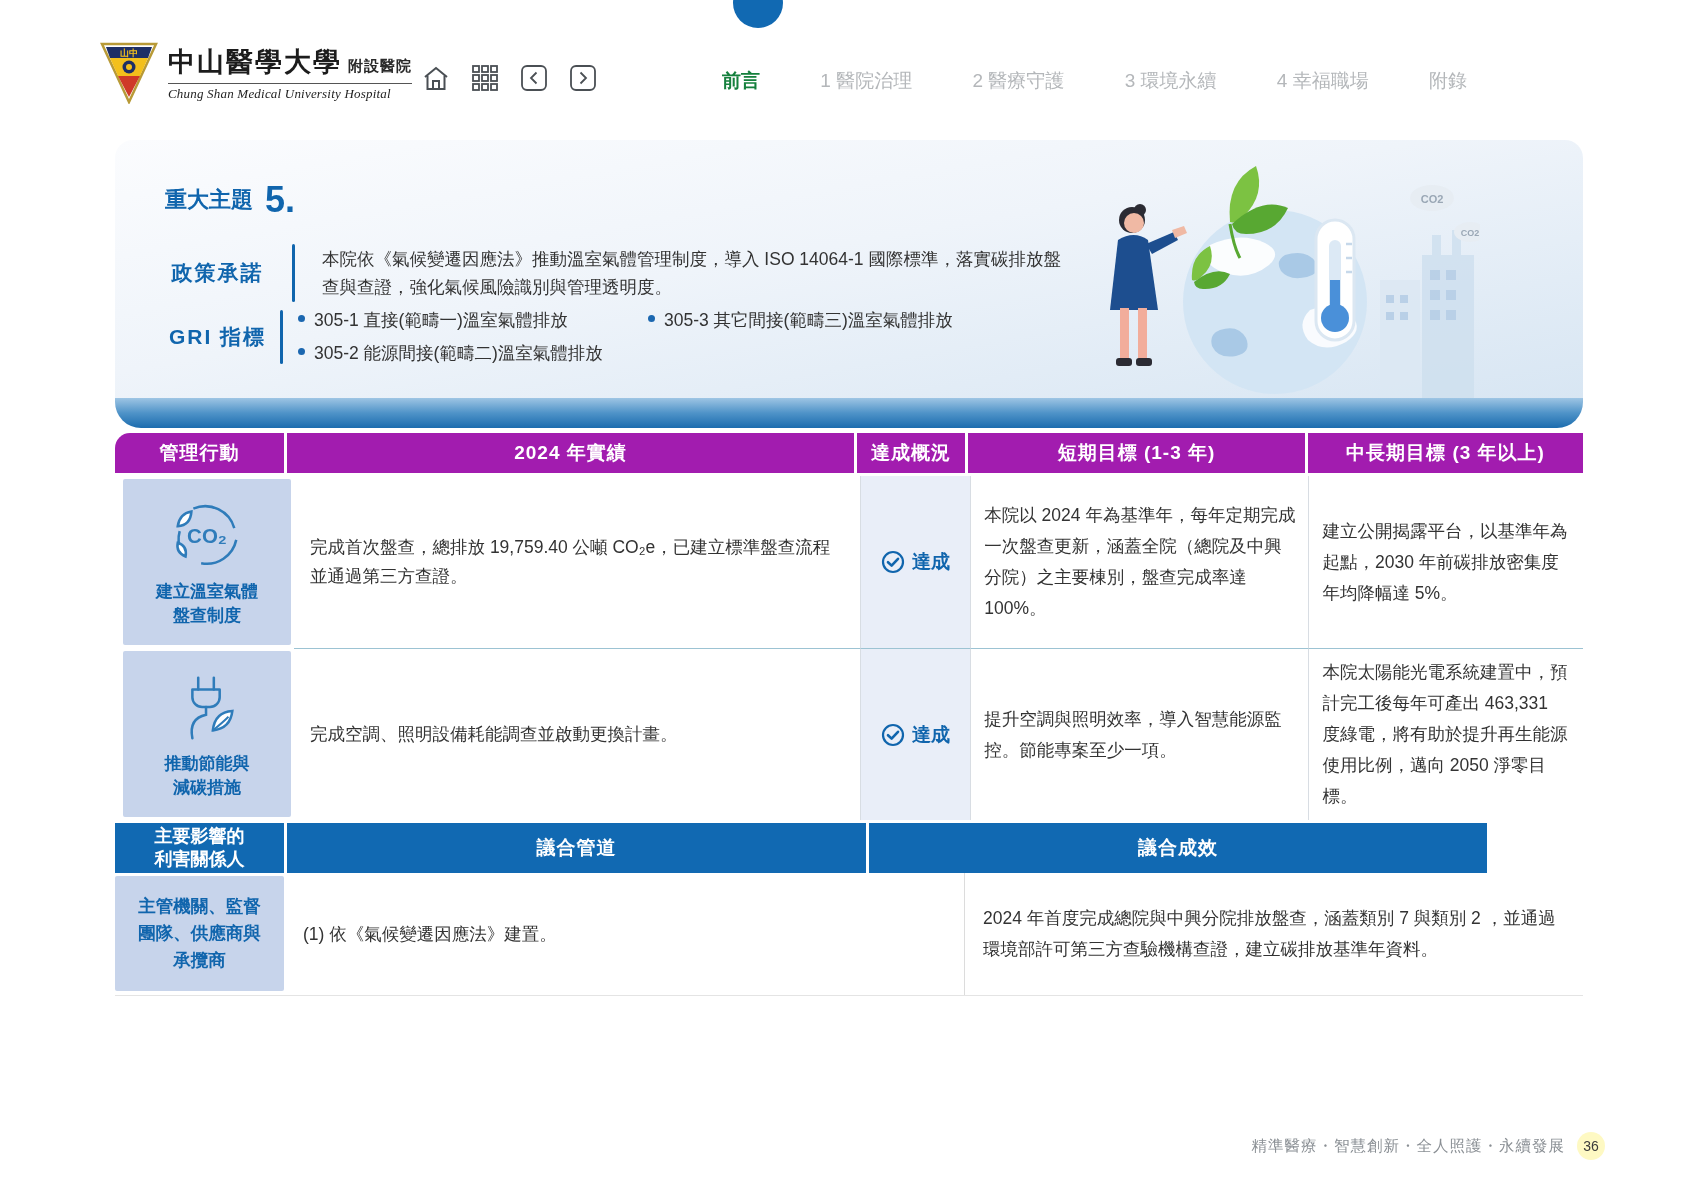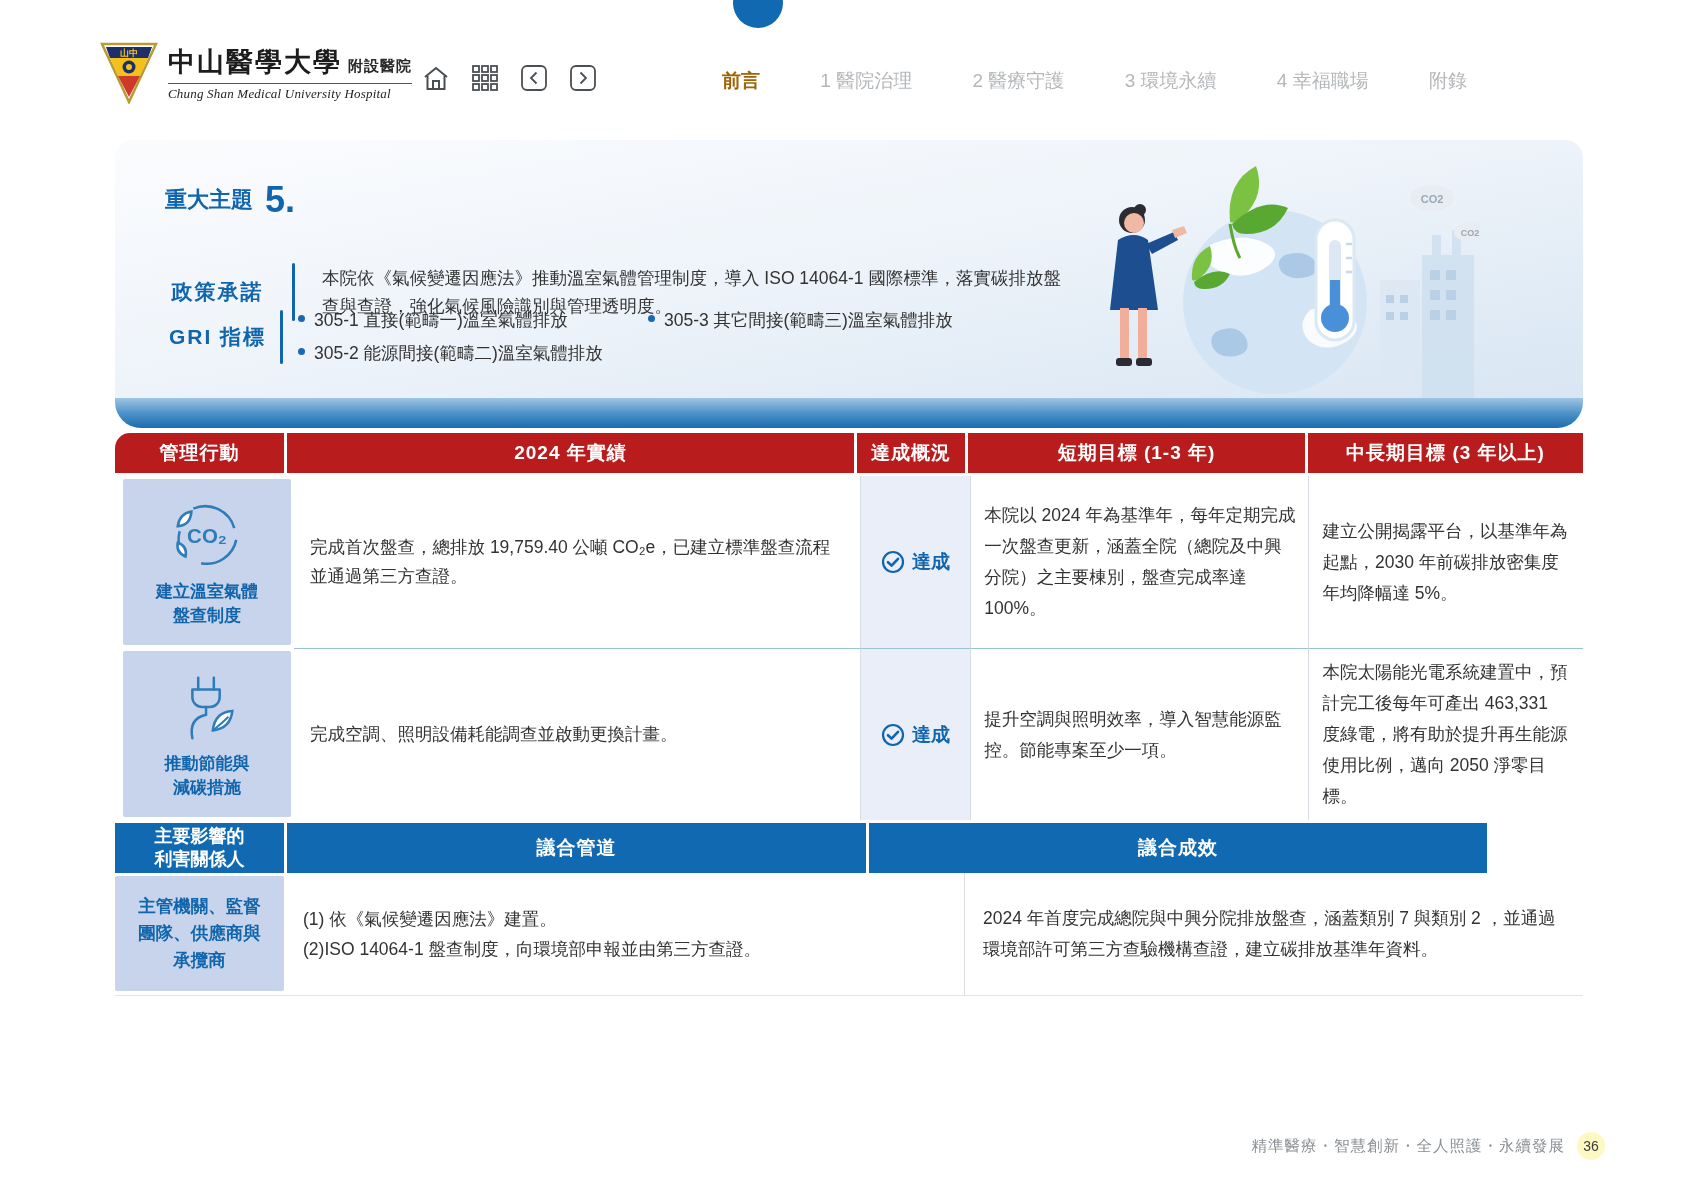--- a/index.html
+++ b/index.html
@@ -15,44 +15,44 @@
   .logo-wrap{left:100px;top:42px;display:flex;align-items:center;gap:10px;}
   .logo-text .zh{font-family:"Liberation Serif","DejaVu Serif",serif;font-weight:bold;color:#1c1c1c;
     font-size:27px;letter-spacing:2px;display:flex;align-items:baseline;gap:6px;}
   .logo-text .zh .suffix{font-size:15px;letter-spacing:1px;color:#2a2a2a;}
   .logo-text .en{font-family:"Liberation Serif","DejaVu Serif",serif;font-style:italic;font-size:13px;
     color:#222;border-top:1.5px solid #555;margin-top:3px;padding-top:2px;letter-spacing:.2px;}
   .toolbar{left:420px;top:62px;display:flex;align-items:center;gap:17px;}
   .tool-btn{width:32px;height:32px;display:flex;align-items:center;justify-content:center;cursor:pointer;}
   .nav{left:722px;top:68px;width:745px;display:flex;justify-content:space-between;align-items:center;}
   .nav-item{font-size:19px;color:#b4b7ba;cursor:pointer;white-space:nowrap;}
-  .nav-item.active{color:#a16207;font-weight:bold;}
+  .nav-item.active{color:#15803d;font-weight:bold;}
   
   .hero{left:115px;top:140px;width:1468px;height:258px;border-radius:18px 18px 0 0;
     background:linear-gradient(170deg,#fbfcfe 0%,#eff4fa 45%,#d8e6f3 100%);}
   .ribbon{left:115px;top:398px;width:1468px;height:30px;border-radius:0 0 26px 26px;
     background:linear-gradient(180deg,#9ec5e4 0%,#4f93c8 50%,#1b6cae 100%);}
   .topic-row{left:50px;top:42px;display:flex;align-items:center;gap:12px;}
   .topic-label{font-size:22px;font-weight:bold;color:#1065ad;}
   .topic-number{font-size:36px;font-weight:bold;color:#1065ad;line-height:1;}
   .topic-pill{border:2.5px solid #1065ad;border-radius:20px;padding:4px 42px;background:transparent;
     font-size:20px;font-weight:bold;color:#1065ad;letter-spacing:2px;}
   .sec-label{font-size:21px;font-weight:bold;color:#1065ad;letter-spacing:2px;width:125px;text-align:center;}
   .vline{width:3px;background:#1065ad;border-radius:2px;}
-  .policy-row{left:40px;top:123px;display:flex;align-items:center;gap:12px;}
+  .policy-row{left:40px;top:104px;display:flex;align-items:center;gap:12px;}
   .policy-text{font-size:17.5px;line-height:28px;color:#333;width:745px;margin-left:15px;}
   .gri-row{left:40px;top:168px;display:flex;align-items:center;}
   .gri-cols{display:flex;margin-left:15px;gap:10px;}
   .gri-col{display:flex;flex-direction:column;gap:9px;}
   .bullet-item{display:flex;align-items:flex-start;gap:9px;font-size:17.5px;color:#333;width:340px;}
   .dot{width:7px;height:7px;border-radius:50%;background:#1b67b0;margin-top:7px;flex:none;}
   
   .ttable{left:115px;top:433px;width:1468px;}
   .thead{display:flex;height:40px;}
-  .th{box-sizing:border-box;background:#b91c1c;color:#fff;font-size:19px;font-weight:bold;
+  .th{box-sizing:border-box;background:#a21caf;color:#fff;font-size:19px;font-weight:bold;
     display:flex;align-items:center;justify-content:center;border-right:3px solid #fff;letter-spacing:1px;}
   .th:last-child{border-right:none;}
   .th.c1{border-top-left-radius:15px;}
   .trow{display:flex;}
   .td{box-sizing:border-box;}
   .c1{width:172px;}
   .c2{width:570px;}
   .c3{width:111px;}
   .c4{width:340px;}
   .c5{width:275px;}
@@ -357,21 +357,20 @@
       <div class="action-box">
         <div class="sh-group">
           <div>主管機關、監督</div>
           <div>團隊、供應商與</div>
           <div>承攬商</div>
         </div>
       </div>
     </div>
     <div class="sh-c2">
       <div>(1) 依《氣候變遷因應法》建置。</div>
-      <div>(2)ISO 14064-1 盤查制度，向環境部申報並由第三方查證。</div>
     </div>
     <div class="sh-c3">
       <div>2024 年首度完成總院與中興分院排放盤查，涵蓋類別 7 與類別 2 ，並通過環境部許可第三方查驗機構查證，建立碳排放基準年資料。</div>
     </div>
   </div>
 </div>
 
 <div class="abs footer">
   <span class="slogan">精準醫療・智慧創新・全人照護・永續發展</span>
   <span class="page-badge">36</span>

